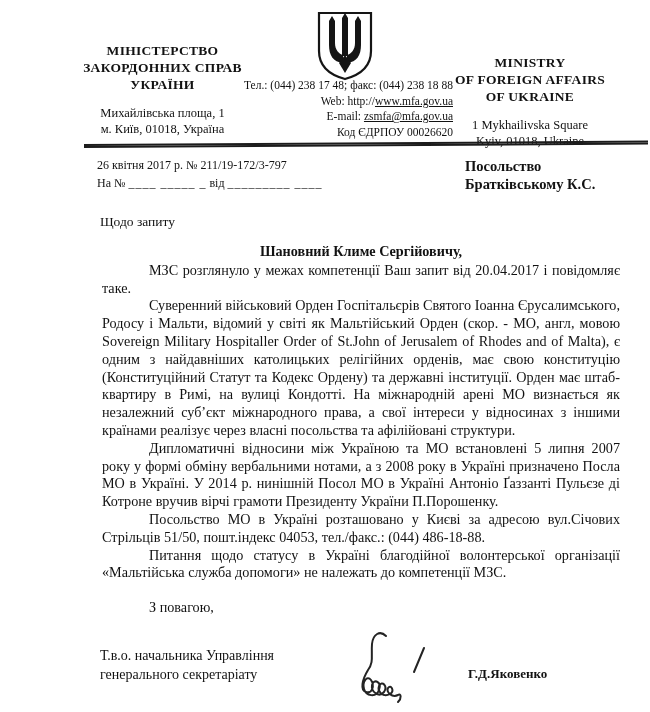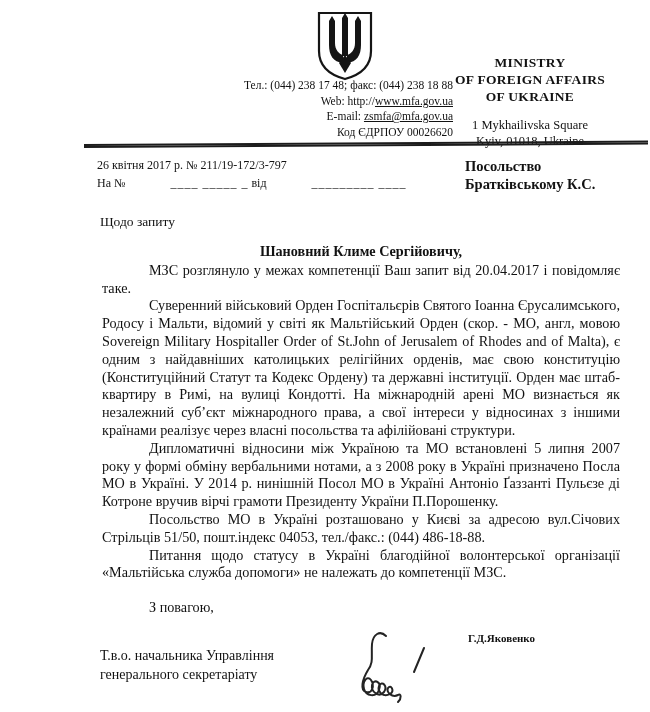--- a/index.html
+++ b/index.html
@@ -44,21 +44,21 @@
     position: absolute; left: 84px; top: 144px; width: 564px; height: 2px;
     border-top: 2px solid #1c1c1c; border-bottom: 2px solid #1c1c1c;
     transform: rotate(-0.35deg); transform-origin: left center;
   }
 
   
   .ref-block {
     position: absolute; left: 97px; top: 156px;
     font-size: 12px; line-height: 18px;
   }
-  .blank { letter-spacing: 1px; margin-left: 42px; }
+  .blank { letter-spacing: 1px; }
   .recipient {
     position: absolute; left: 465px; top: 158px;
     font-weight: bold; font-size: 14.5px; line-height: 16px;
   }
   .recipient .r2 { margin-top: 2px; }
 
   .subject {
     position: absolute; left: 100px; top: 214px; font-size: 13.5px;
   }
 
@@ -78,29 +78,36 @@
 
   
   .sig-title {
     position: absolute; left: 100px; top: 646px;
     font-weight: normal; font-size: 14px; line-height: 19px;
   }
   .signature-svg {
     position: absolute; left: 346px; top: 628px; width: 104px; height: 82px;
   }
   .sig-name {
-    position: absolute; left: 468px; top: 632px;
-    font-weight: bold; font-size: 11px;
+    position: absolute; left: 468px; top: 666px;
+    font-weight: bold; font-size: 13px;
   }
 </style>
 </head>
 <body>
 
 <div class="page">
 
+  <div class="lh-left">
+    <div class="lh-title prelines">МІНІСТЕРСТВО
+ЗАКОРДОННИХ СПРАВ
+УКРАЇНИ</div>
+    <div class="lh-addr prelines">Михайлівська площа, 1
+м. Київ, 01018, Україна</div>
+  </div>
 
   <svg class="emblem" viewBox="0 0 58 70" aria-hidden="true">
     <path d="M3,2 H55 V40 C55,56 44,64 29,68 C14,64 3,56 3,40 Z" fill="#ffffff" stroke="#151515" stroke-width="2.2"></path>
     <path d="M13,10 L16,5 L19,10 V32 C19,39 23,43 27,44 V52 C17,51 13,44 13,34 Z" fill="#151515"></path>
     <path d="M45,10 L42,5 L39,10 V32 C39,39 35,43 31,44 V52 C41,51 45,44 45,34 Z" fill="#151515"></path>
     <path d="M26,7 L29,2 L32,7 V45 H26 Z" fill="#151515"></path>
     <path d="M29,44 L35,52 L29,62 L23,52 Z" fill="#151515"></path>
   </svg>
 
   <div class="lh-contact">

